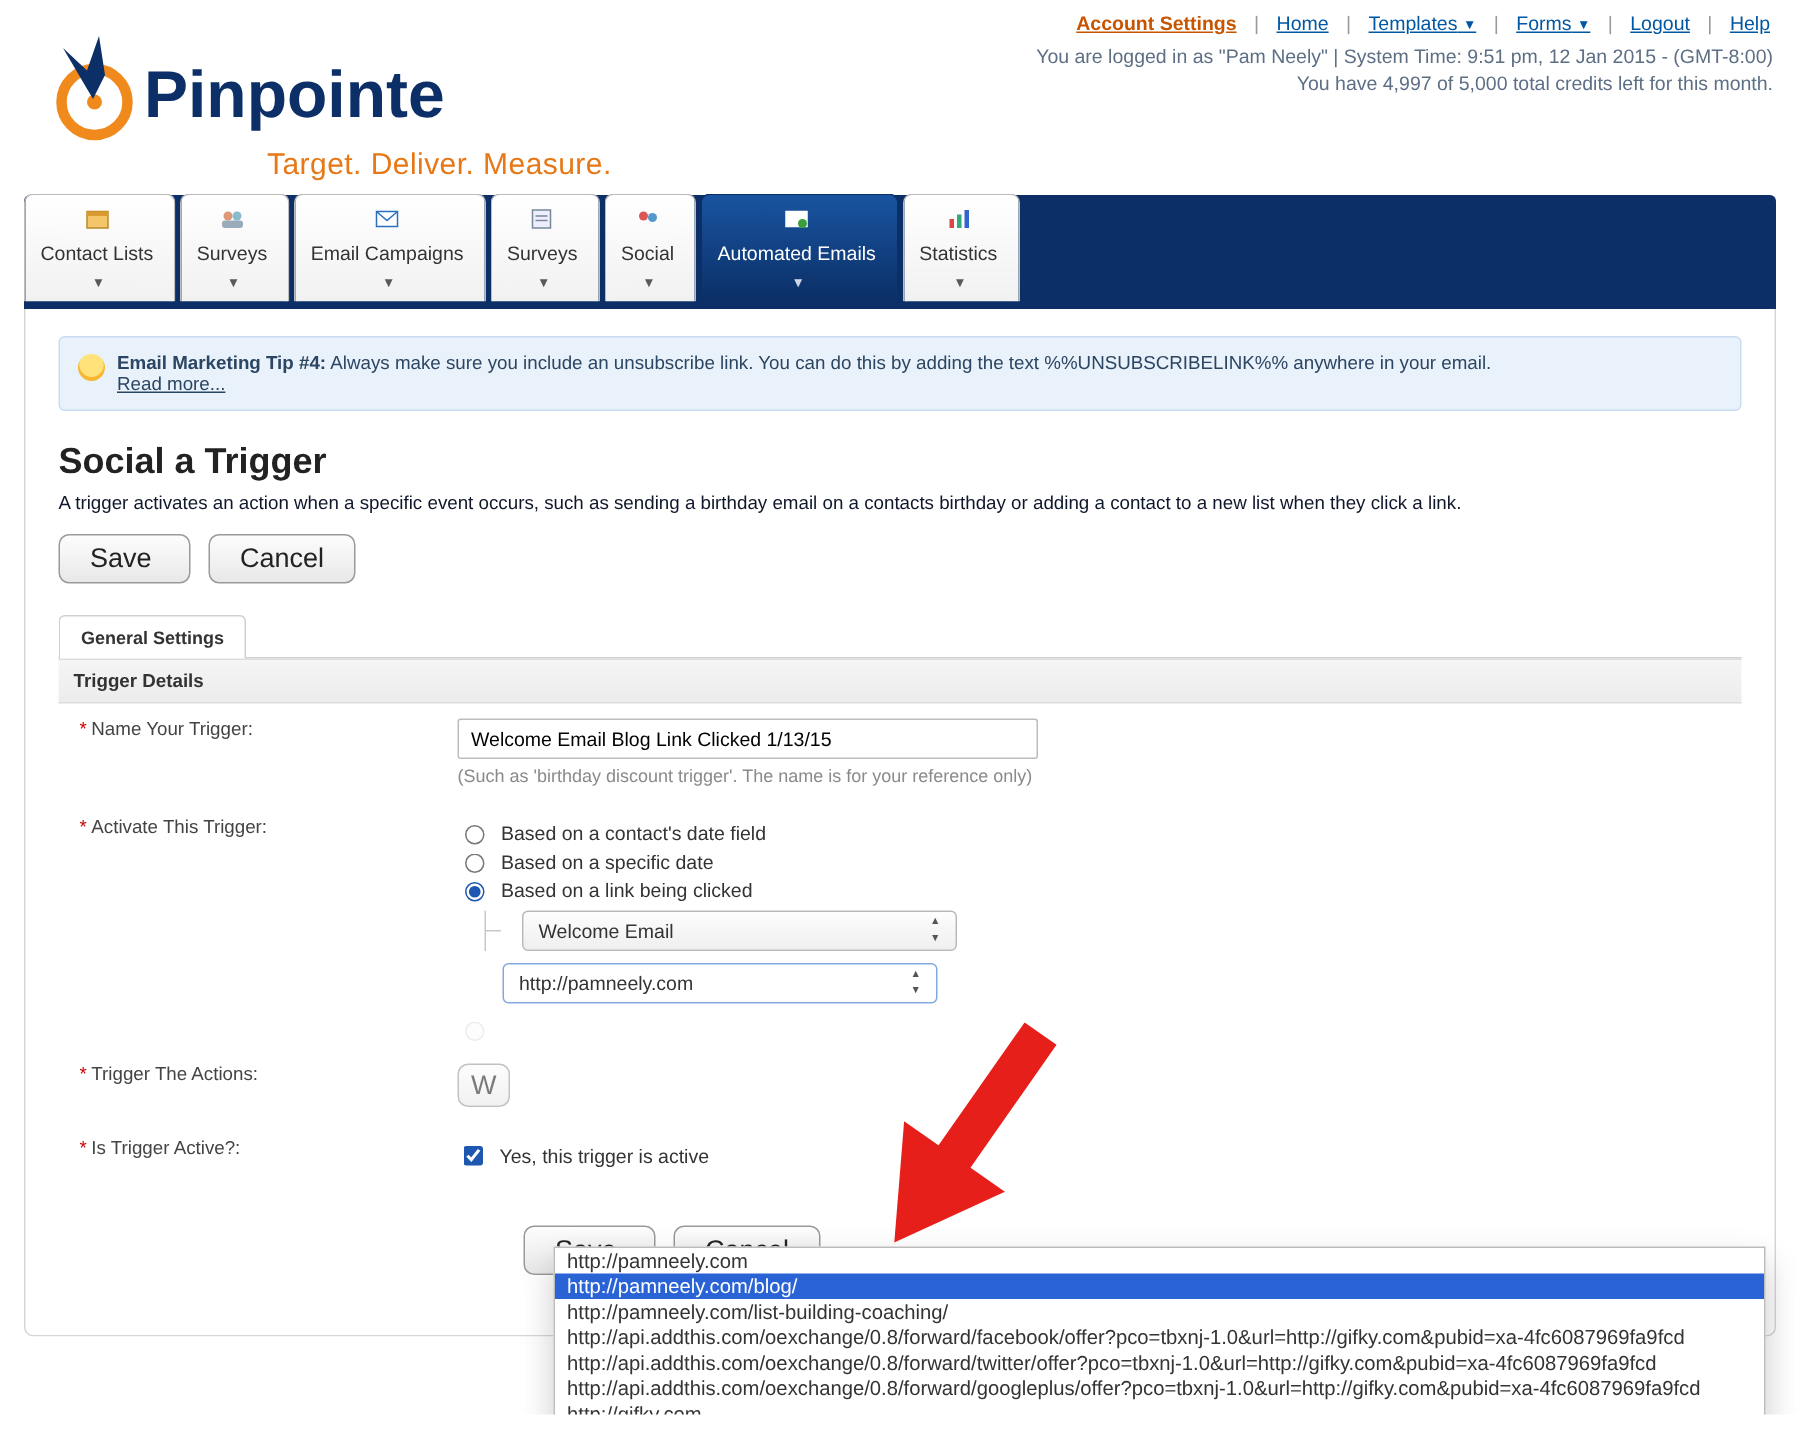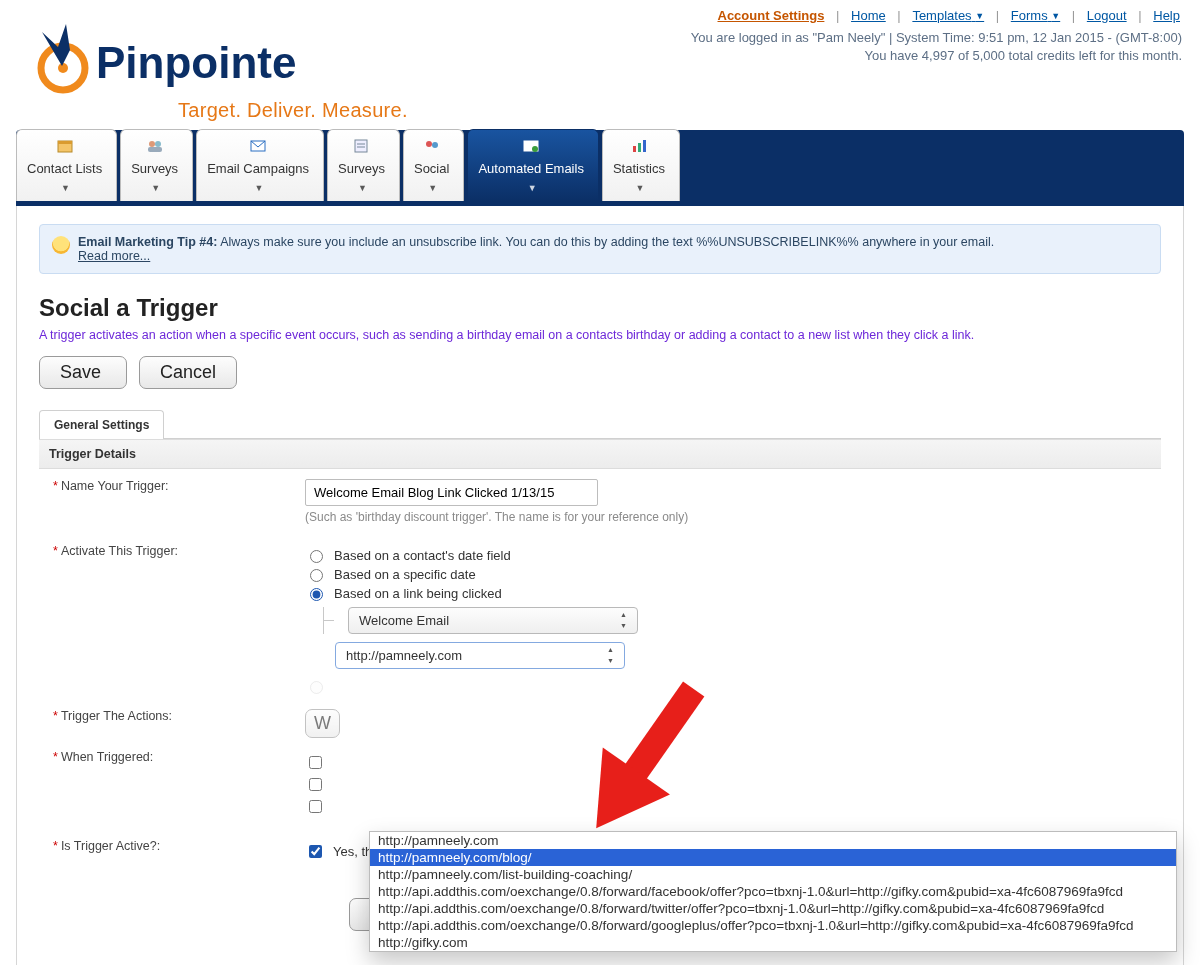--- a/index.html
+++ b/index.html
@@ -27,37 +27,37 @@
   
   .panel { margin:0 16px 20px 16px; border:1px solid #d6d6d6; border-top:none; border-radius:0 0 6px 6px; padding:18px 22px 40px 22px; background:#fff; position:relative; }
 
   
   .tip { background:#e9f1fb; border:1px solid #c9dcf2; border-radius:4px; padding:10px 12px; color:#2b4662; font-size:12.5px; display:flex; gap:8px; align-items:flex-start;}
   .bulb { width:18px; height:18px; background:radial-gradient(circle at 50% 40%, #ffe27a 0 55%, #f7b733 60% 100%); border-radius:50%; flex:0 0 18px; margin-top:1px; }
   .tip b { color:#2b4662; }
   .tip a { color:#2b4662; }
 
   h1 { font-family: Arial, sans-serif; font-size:24px; font-weight:bold; color:#222; margin:20px 0 6px; }
-  .desc { color:#6d28d9; font-size:12.5px; margin-bottom:14px; }
+  .desc { color:#0f172a; font-size:12.5px; margin-bottom:14px; }
 
   .btn { display:inline-block; min-width:88px; padding:5px 20px; text-align:left; border:1px solid #9a9a9a; border-radius:7px; background:linear-gradient(#fdfdfd,#e8e8e8); cursor:pointer; font-size:18px; color:#222;}
   .btn-row { display:flex; gap:12px; }
 
   
   .inner-tabs { margin-top:20px; border-bottom:1px solid #d0d0d0; }
   .inner-tab { display:inline-block; border:1px solid #d0d0d0; border-bottom:none; border-radius:4px 4px 0 0; padding:7px 14px; font-size:12px; font-weight:bold; background:#fff; position:relative; top:1px; }
 
   .section-head { background:linear-gradient(#f5f5f5,#ececec); border:1px solid #dcdcdc; border-left:none; border-right:none; font-weight:bold; font-size:12.5px; padding:7px 10px; margin-top:0; }
   .form-row { display:flex; align-items:flex-start; padding:10px 6px; }
   .form-label { width:260px; padding-left:8px; color:#444; font-size:12.5px; }
   .form-label .req { color:#c00; margin-right:3px; }
   .form-body { flex:1; color:#333; font-size:13px; }
   .form-hint { color:#8a8a8a; font-size:12px; margin-top:4px; }
 
-  input[type=text] { font-size:13px; padding:5px 8px; border:1px solid #bdbdbd; border-radius:2px; width:293px; background:#fff; }
+  input[type=text] { font-size:13px; padding:5px 8px; border:1px solid #bdbdbd; border-radius:2px; width:387px; background:#fff; }
   .radio-line { display:flex; align-items:center; gap:8px; margin:3px 0; }
   .radio-line input { accent-color:#1d57b0; }
   .sub-indent { margin-left:18px; border-left:1px solid #c8c8c8; padding:0 0 0 12px; margin-top:6px; position:relative;}
   .sub-indent::before { content:""; position:absolute; left:0; bottom:50%; width:10px; border-bottom:1px solid #c8c8c8;}
 
   .select-like { background:linear-gradient(#fdfdfd,#efefef); border:1px solid #b9b9b9; border-radius:4px; padding:5px 28px 5px 10px; width:290px; margin:6px 0 0 30px; position:relative; cursor:pointer; }
   .select-like.first { margin-left:12px; width:290px;}
   .select-arrows { position:absolute; right:6px; top:3px; width:14px; height:18px; }
   .select-arrows::before { content:"▲"; font-size:7px; color:#555; position:absolute; top:0; left:3px;}
   .select-arrows::after  { content:"▼"; font-size:7px; color:#555; position:absolute; bottom:0; left:3px;}
@@ -235,34 +235,20 @@
     </div>
   </div>
 
   <div class="form-row" style="padding-top:2px;">
     <div class="form-label"><span class="req">*</span><span>Trigger The Actions:</span></div>
     <div class="form-body">
       <div class="btn" style="min-width:28px; padding:3px 8px; opacity:.6">W</div>
     </div>
   </div>
 
-  <div class="form-row" style="padding-top:2px;">
-    <div class="form-label"><span class="req">*</span><span>When Triggered:</span></div>
-    <div class="form-body">
-      <div class="check-line">
-          <input type="checkbox" style="">
-        </div>
-      <div class="check-line">
-          <input type="checkbox" style="">
-        </div>
-      <div class="check-line">
-          <input type="checkbox" style="">
-        </div>
-    </div>
-  </div>
 
   <div class="form-row">
     <div class="form-label"><span class="req">*</span><span>Is Trigger Active?:</span></div>
     <div class="form-body">
       <label class="check-line">
           <input type="checkbox" checked="" style=""> 
           <span>Yes, this trigger is active</span>
         </label>
     </div>
   </div>

